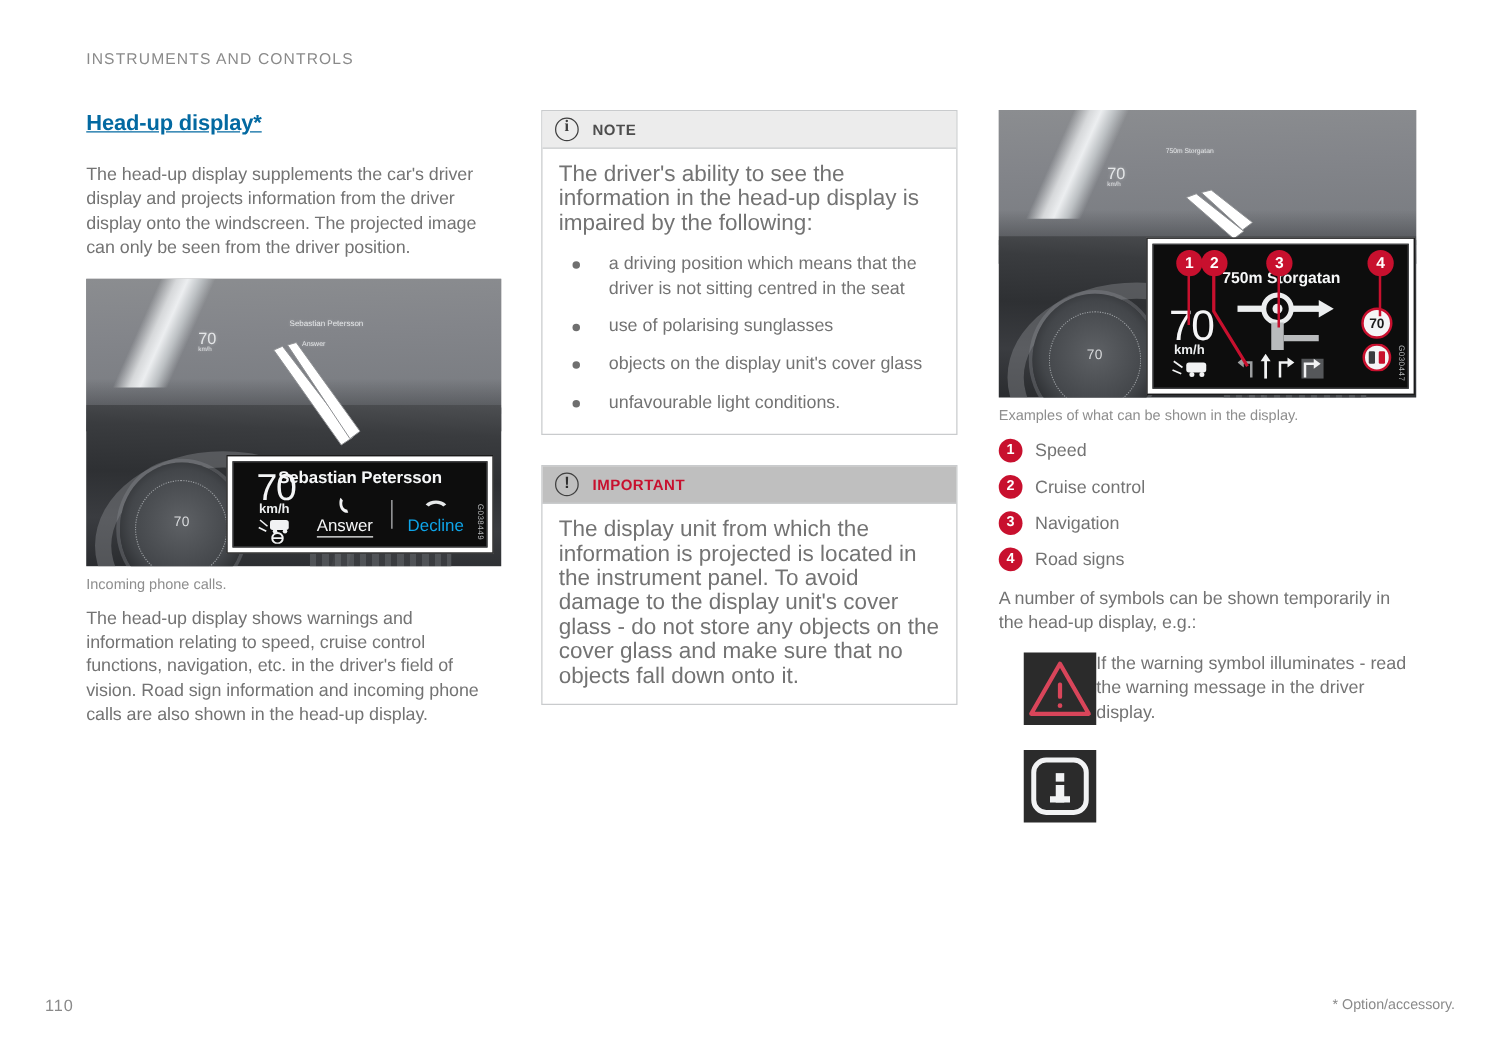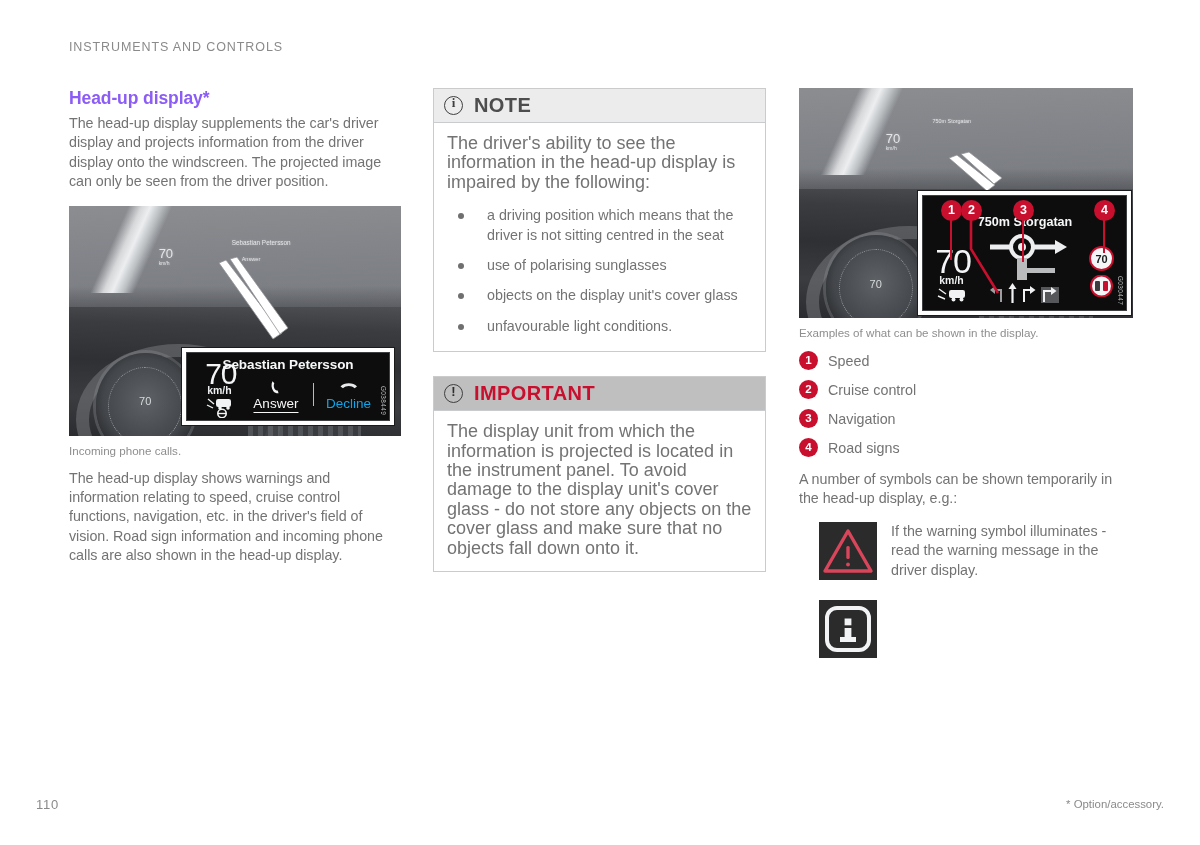--- a/index.html
+++ b/index.html
@@ -34,23 +34,24 @@
   }
   .col { position: absolute; top: 0; }
   .col-left   { left: 69px;  width: 332px; }
   .col-mid    { left: 433px; width: 333px; }
   .col-right  { left: 799px; width: 334px; }
 
   
   h1.section-title {
     font-size: 17.5px;
     font-weight: bold;
-    color: #8b5cf6;
-    margin: 0 0 5px 0;
+    color: #0369a1;
+    margin: 0 0 22px 0;
     letter-spacing: -0.1px;
+    text-decoration: underline;
   }
   p.body {
     font-size: 14.3px;
     line-height: 19.4px;
     color: #737373;
     margin: 0 0 14px 0;
     letter-spacing: -0.05px;
   }
   p.body.tight { margin-bottom: 0; }
 
@@ -240,21 +241,21 @@
   }
   .infobox-head {
     display: flex; align-items: center;
     gap: 11px;
     padding: 5px 10px;
     border-bottom: 1px solid #c9cbcd;
   }
   .infobox-head.note { background: #ececec; }
   .infobox-head.important { background: #bfbfbf; }
   .infobox-title {
-    font-size: 20px;
+    font-size: 12px;
     font-weight: bold;
     letter-spacing: 0.4px;
   }
   .infobox-head.note .infobox-title { color: #4d4d4d; }
   .infobox-head.important .infobox-title { color: #c8102e; }
   .infobox-body { padding: 11px 13px 13px 13px; }
   .infobox-body p {
     font-size: 18px; line-height: 19.4px;
     color: #737373; margin: 0;
   }
@@ -316,21 +317,21 @@
     border-radius: 50%;
     background: #c8102e;
     color: #fff;
     font-size: 11.5px; font-weight: bold;
     display: flex; align-items: center; justify-content: center;
     line-height: 1;
   }
   .key-label { font-size: 14.3px; color: #737373; }
 
   
-  .symrow { display: flex; gap: 14px; margin-top: 13px; padding-left: 20px; }
+  .symrow { display: flex; gap: 0; margin-top: 13px; padding-left: 20px; }
   .symbox {
     flex: 0 0 58px;
     width: 58px; height: 58px;
     background: #2b2b2b;
     position: relative;
   }
   .symrow p {
     margin: 0;
     font-size: 14.3px; line-height: 19.4px;
     color: #737373;

